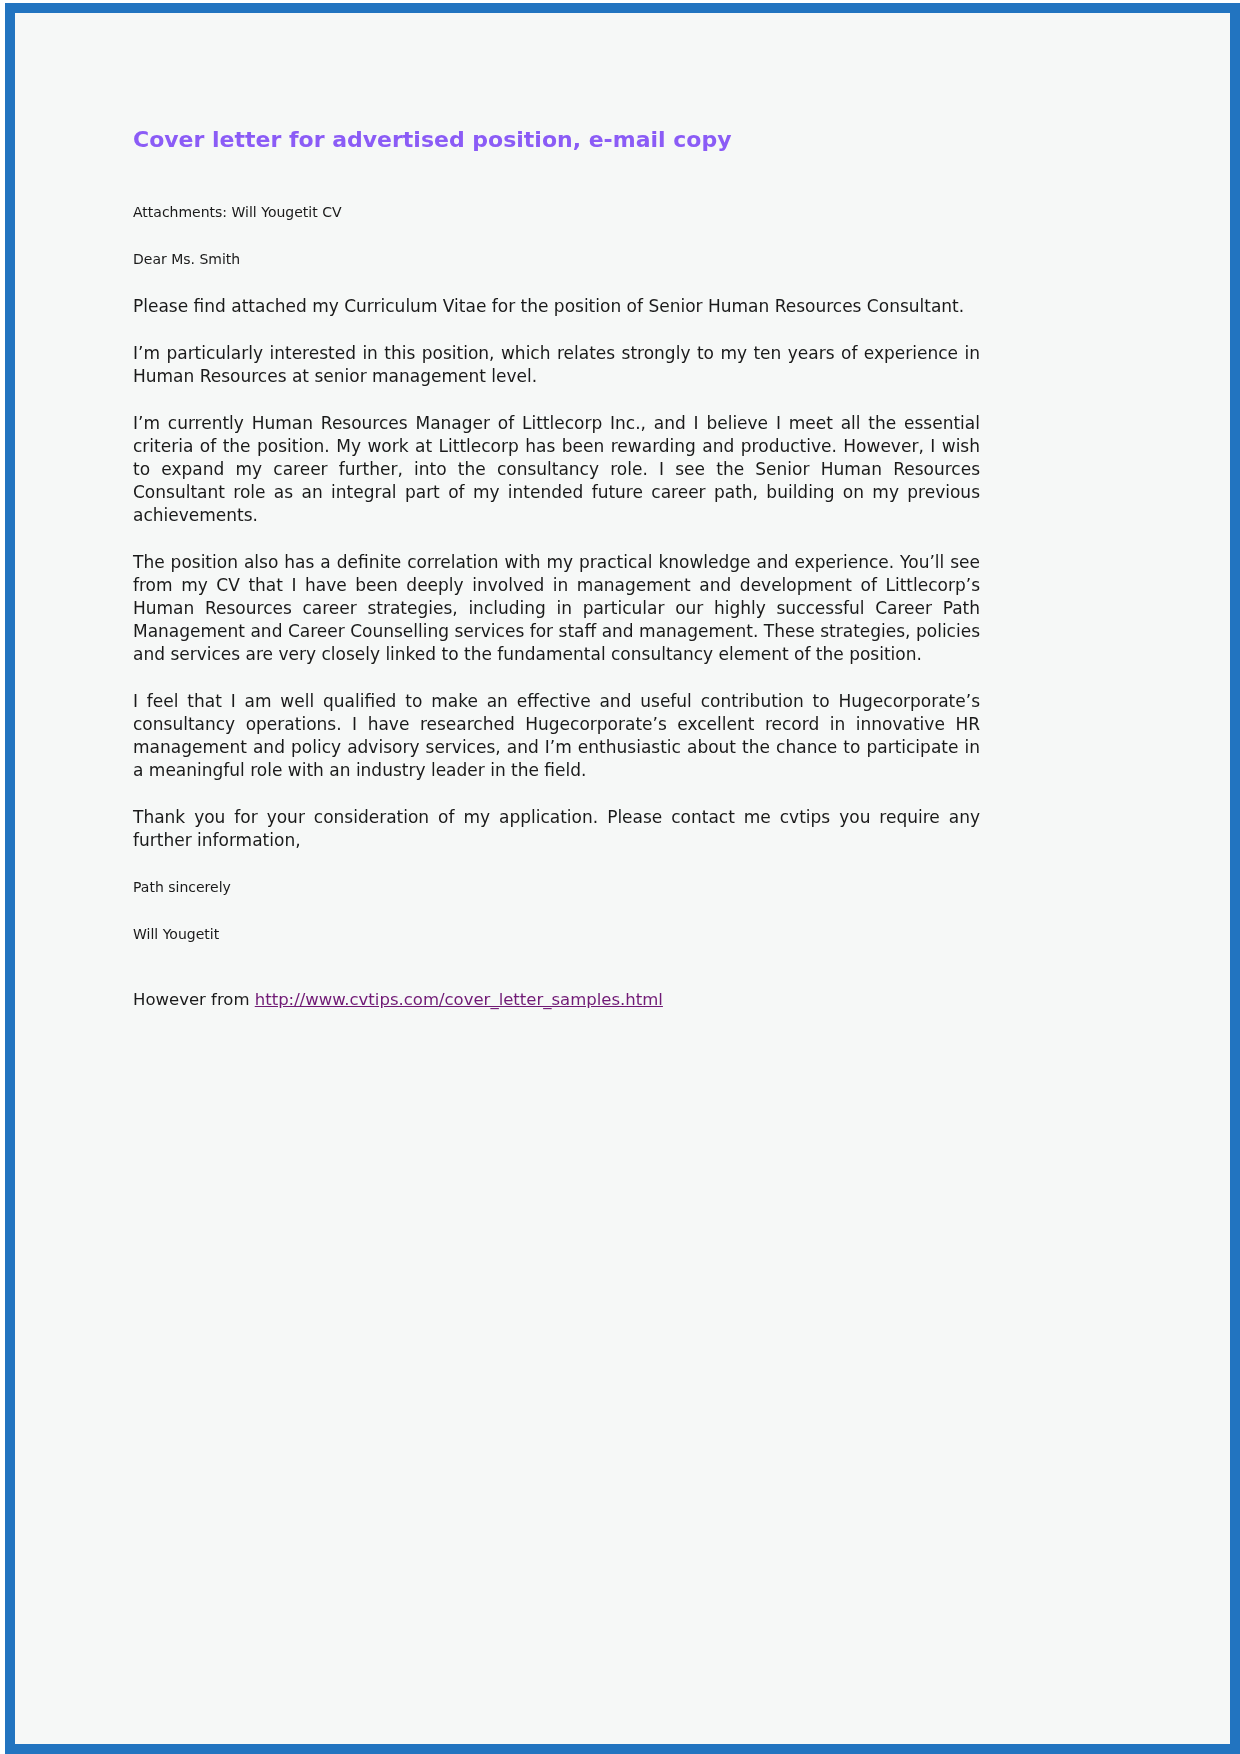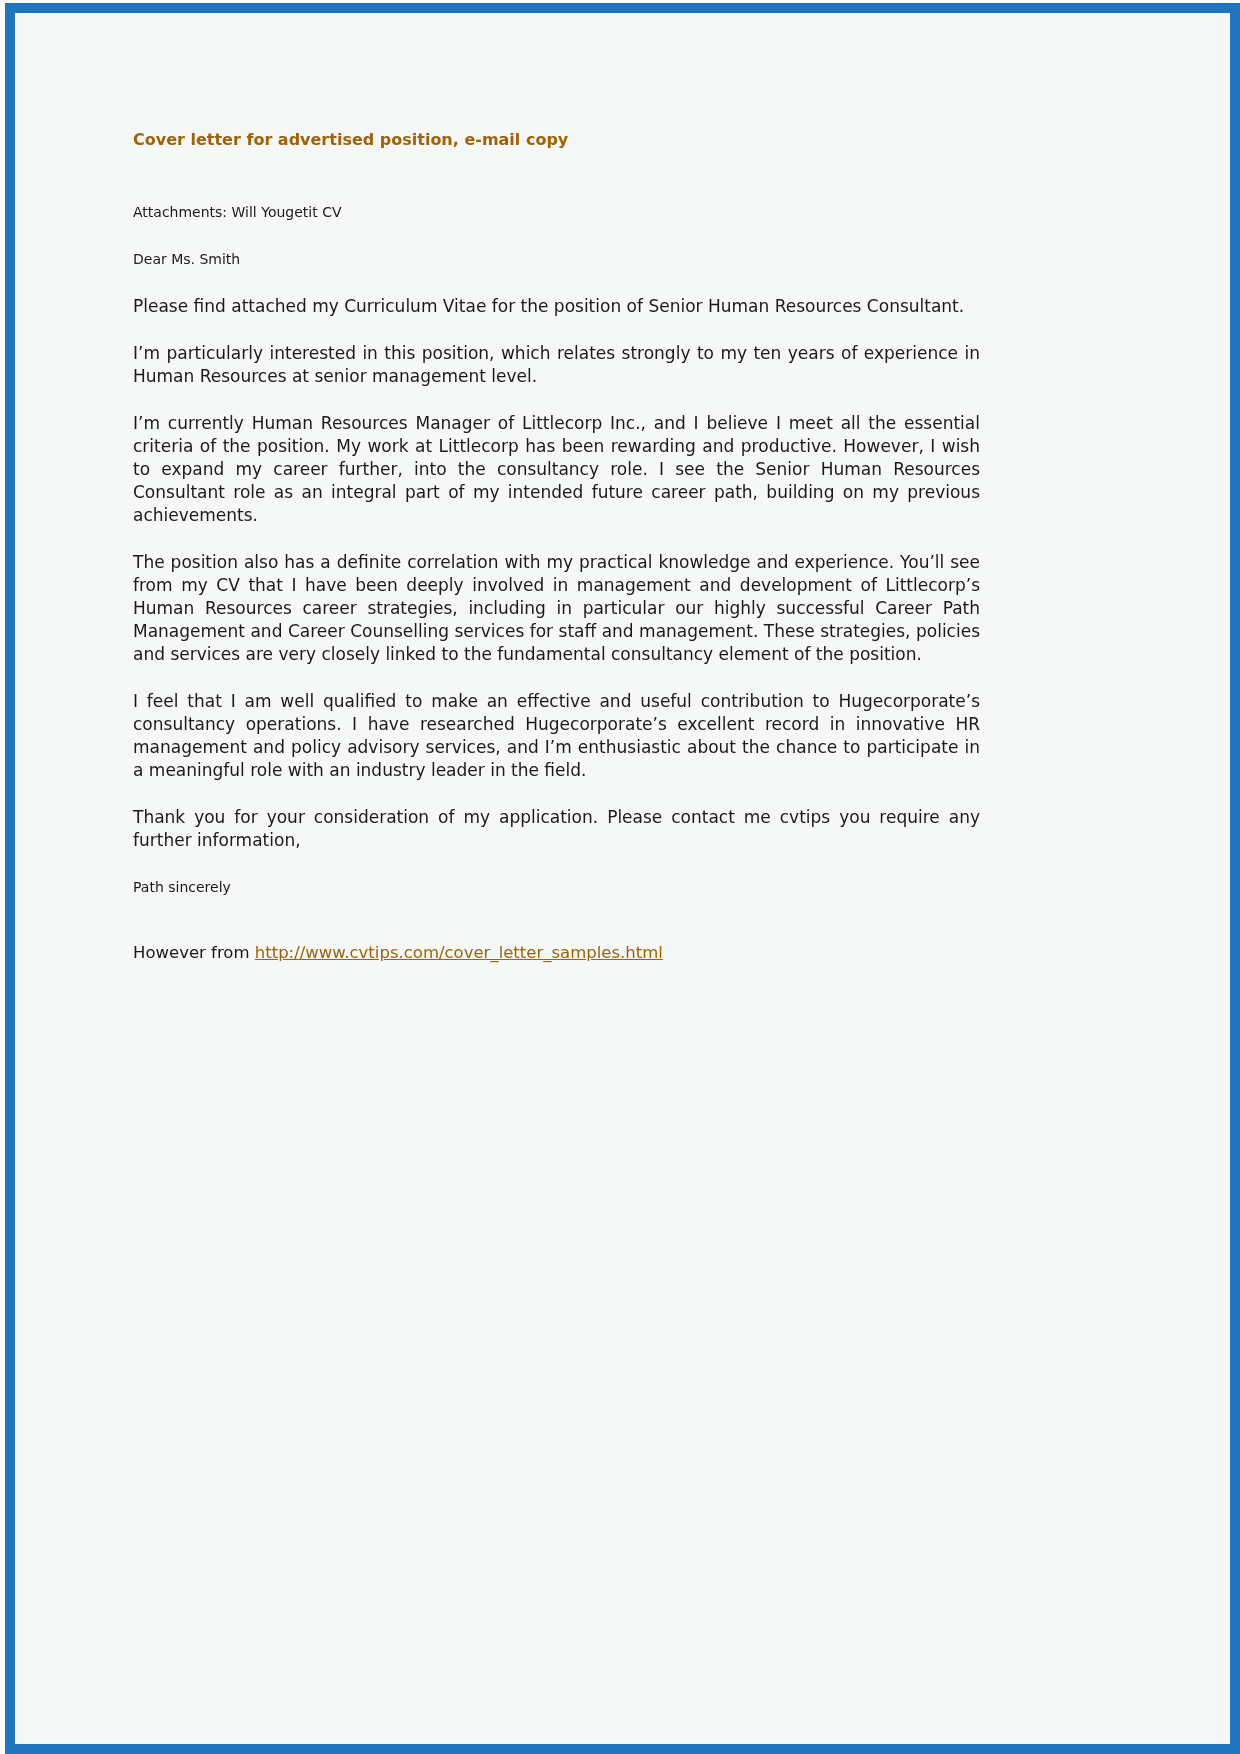--- a/index.html
+++ b/index.html
@@ -1,25 +1,25 @@
 <!DOCTYPE html>
 <html><head>
 <meta charset="utf-8">
 <style>
   html,body{margin:0;padding:0;}
   body{background:#ffffff;font-family:"DejaVu Sans","Liberation Sans",sans-serif;}
   .page{position:relative;width:1240px;height:1754px;background:#ffffff;overflow:hidden;}
   .frame{position:absolute;top:3px;left:5px;right:0;bottom:0;
          border:10px solid #2274c0;background:#f6f8f7;box-sizing:border-box;}
   .content{padding:112px 250px 0 118px;color:#1a1a1a;}
-  .doc-title{font-size:16px;font-weight:bold;line-height:30px;margin:0 0 46px 0;color:#a16207;}
+  .doc-title{font-size:22px;font-weight:bold;line-height:30px;margin:0 0 46px 0;color:#8b5cf6;}
   .line{font-size:14px;line-height:23px;margin:0 0 24px 0;}
   .para{font-size:17px;line-height:23px;margin:0 0 24px 0;text-align:justify;}
   .source-line{font-size:16.5px;line-height:23px;margin:42px 0 0 0;}
-  .doc-link{color:#a16207;text-decoration:underline;cursor:pointer;text-align:center;}
+  .doc-link{color:#701a75;text-decoration:underline;cursor:pointer;text-align:center;}
 </style>
 </head>
 <body>
 
 <div class="page">
   <div class="frame">
     <div class="content">
 
       <h1 class="doc-title">Cover letter for advertised position, e-mail copy</h1>
 
@@ -34,18 +34,19 @@
       <p class="para">I’m currently Human Resources Manager of Littlecorp Inc., and I believe I meet all the essential criteria of the position. My work at Littlecorp has been rewarding and productive. However, I wish to expand my career further, into the consultancy role. I see the Senior Human Resources Consultant role as an integral part of my intended future career path, building on my previous achievements.</p>
 
       <p class="para">The position also has a definite correlation with my practical knowledge and experience. You’ll see from my CV that I have been deeply involved in management and development of Littlecorp’s Human Resources career strategies, including in particular our highly successful Career Path Management and Career Counselling services for staff and management. These strategies, policies and services are very closely linked to the fundamental consultancy element of the position.</p>
 
       <p class="para">I feel that I am well qualified to make an effective and useful contribution to Hugecorporate’s consultancy operations. I have researched Hugecorporate’s excellent record in innovative HR management and policy advisory services, and I’m enthusiastic about the chance to participate in a meaningful role with an industry leader in the field.</p>
 
       <p class="para">Thank you for your consideration of my application. Please contact me cvtips you require any further information,</p>
 
       <p class="line">Path sincerely</p>
 
+      <p class="line">Will Yougetit</p>
 
       <p class="source-line"><span>However from </span><a class="doc-link">http://www.cvtips.com/cover_letter_samples.html</a></p>
 
     </div>
   </div>
 </div>
 
 </body></html>

